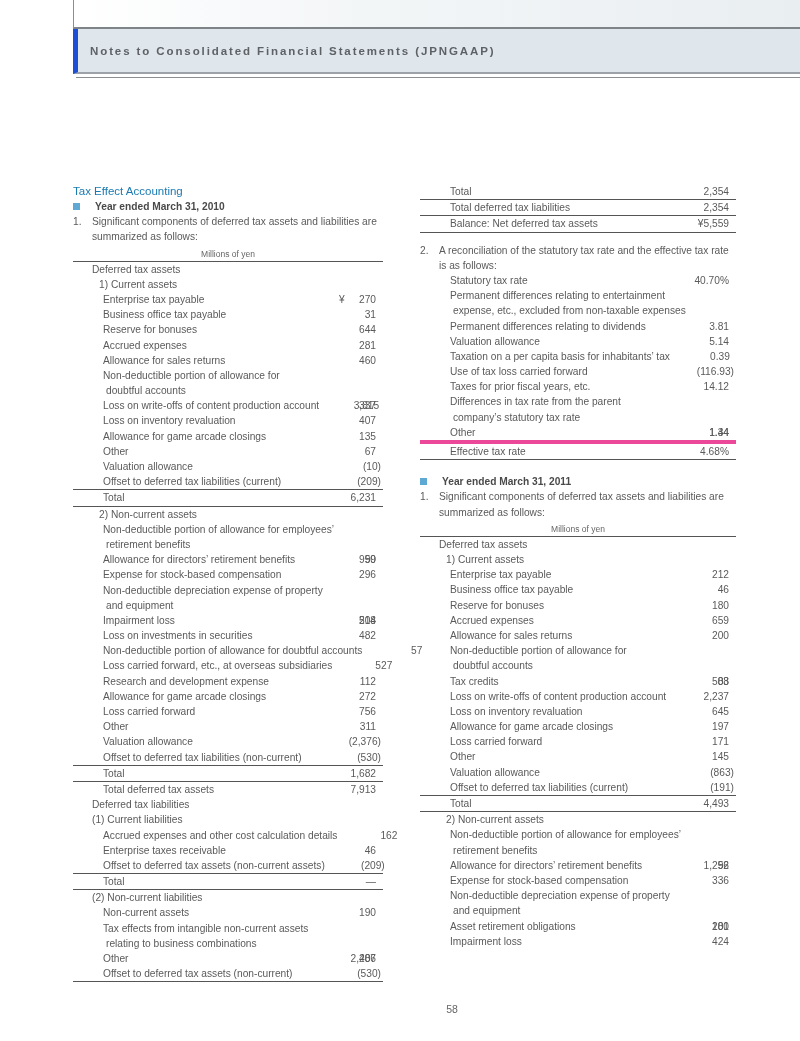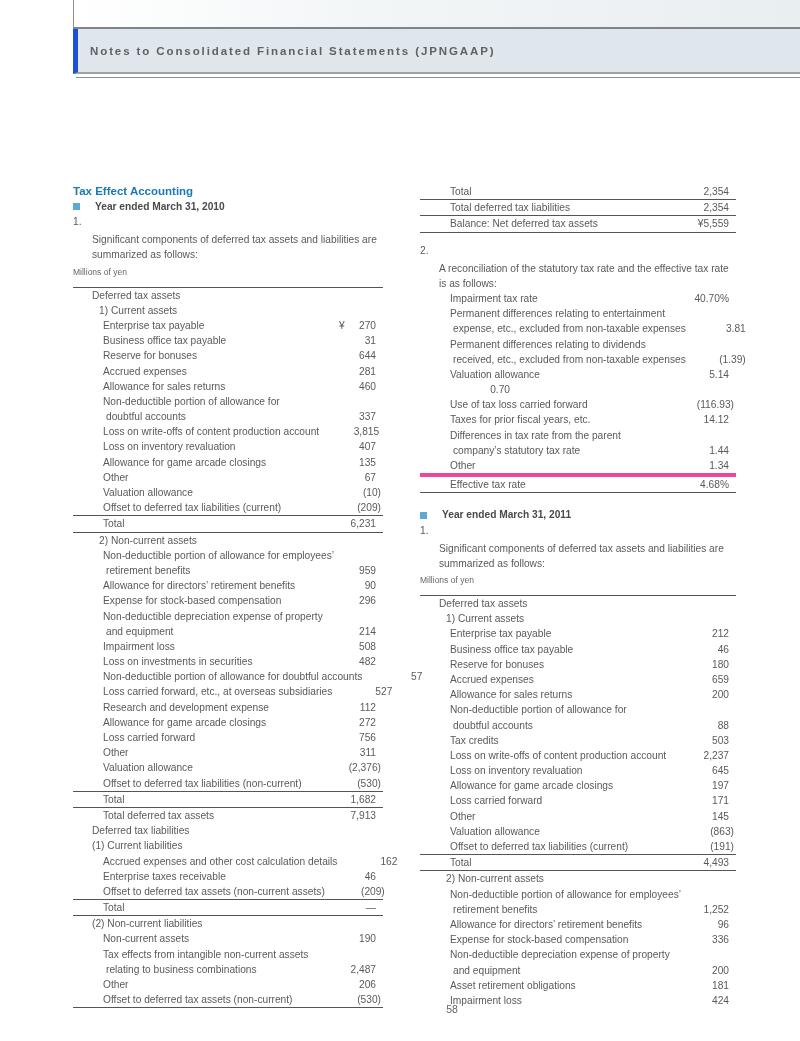--- a/index.html
+++ b/index.html
@@ -9,33 +9,33 @@
              background:linear-gradient(to right,#ffffff 0%,#f3f6f7 40%,#e9eef1 100%);
              border-left:1px solid #8a8f94; border-bottom:2px solid #7f8489; }
   .hdr-band { position:absolute; left:73px; top:29px; width:727px; height:43px; background:#dfe6ec;
               border-left:5px solid #1d4ed8; border-bottom:2px solid #9ca2a8; }
   .hdr-under { position:absolute; left:76px; top:77px; width:724px; height:1px; background:#8a8f94; }
   .hdr-title { position:absolute; left:12px; top:16px; font-size:11.5px; font-weight:bold;
                letter-spacing:1.9px; color:#5e6266; white-space:nowrap; }
   .col { position:absolute; top:184px; font-size:10.2px; line-height:15.2px; color:#5a5a5a; }
   .col.left { left:73px; width:310px; }
   .col.right { left:420px; width:316px; }
-  .sec-title { font-size:11.5px; font-weight:bold; color:#1a7ab3; line-height:15px; margin-top:0; }
+  .sec-title { font-size:11.5px; font-weight:normal; color:#1a7ab3; line-height:15px; margin-top:0; }
   .year { font-weight:bold; color:#4a4a4a; display:flex; align-items:center;gap:11px; }
   .year .sq { display:inline-block; width:7px; height:7px; background:#5da9d4; margin-right:4px; }
   .para { display:flex; }
   .para .num { width:19px; flex:none; }
-  .para .txt { flex:1;margin-top:18px; }
-  .unit { text-align:left; font-size:8.5px; line-height:14px; color:#666; margin-top:2px;
-          border-bottom:1px solid #555; padding-bottom:8px; }
+  .para .txt { flex:1; }
+  .unit { text-align:center; font-size:8.5px; line-height:14px; color:#666; margin-top:2px;
+          border-bottom:1px solid #555; padding-bottom:0; }
   .row { display:flex; justify-content:space-between; height:15.2px; white-space:nowrap; }
   .row .lbl { flex:1; }
   .row .val { text-align:right; min-width:60px; padding-right:7px; }
   .row .val.paren { padding-right:2px; }
-  .i1 { padding-left:19px; } .i2 { padding-left:26px; } .i3 { padding-left:30px; } .i3c { padding-left:33px; }
+  .i1 { padding-left:19px; } .i2 { padding-left:26px; } .i3 { padding-left:30px; } .i3c { padding-left:33px;flex-direction:column; }
   .ul { border-bottom:1px solid #555; }
   .gap { height:10px; }
   .yen { display:inline-block; width:20px; text-align:left; }
   .pgnum { position:absolute; left:8px; width:800px; top:1003px; text-align:center; font-size:10.5px; color:#666;margin-left:44px; }
 </style>
 </head>
 <body>
 
 <div class="hdr-top"></div>
 <div class="hdr-band">
@@ -262,45 +262,42 @@
     <span class="lbl">Balance: Net deferred tax assets</span>
     <span class="val">¥5,559</span>
   </div>
   <div class="gap"></div>
   <div class="para">
     <span class="num">2.</span>
     <span class="txt">A reconciliation of the statutory tax rate and the effective tax rate is as follows:</span>
   </div>
   <div id="fy10-rec">
       <div class="row i3">
-        <span class="lbl">Impairment tax rate</span>
+        <span class="lbl">Statutory tax rate</span>
         <span class="val">40.70%</span>
       </div>
       <div class="row i3">
         <span class="lbl">Permanent differences relating to entertainment</span>
         <span class="val"></span>
       </div>
       <div class="row i3c">
         <span class="lbl">expense, etc., excluded from non-taxable expenses</span>
         <span class="val">3.81</span>
       </div>
       <div class="row i3">
         <span class="lbl">Permanent differences relating to dividends</span>
         <span class="val"></span>
       </div>
-      <div class="row i3c">
-        <span class="lbl">received, etc., excluded from non-taxable expenses</span>
-        <span class="val paren">(1.39)</span>
-      </div>
       <div class="row i3">
         <span class="lbl">Valuation allowance</span>
         <span class="val">5.14</span>
       </div>
       <div class="row i3">
-        <span class="val">0.70</span>
+        <span class="lbl">Taxation on a per capita basis for inhabitants’ tax</span>
+        <span class="val">0.39</span>
       </div>
       <div class="row i3">
         <span class="lbl">Use of tax loss carried forward</span>
         <span class="val paren">(116.93)</span>
       </div>
       <div class="row i3">
         <span class="lbl">Taxes for prior fiscal years, etc.</span>
         <span class="val">14.12</span>
       </div>
       <div class="row i3">

